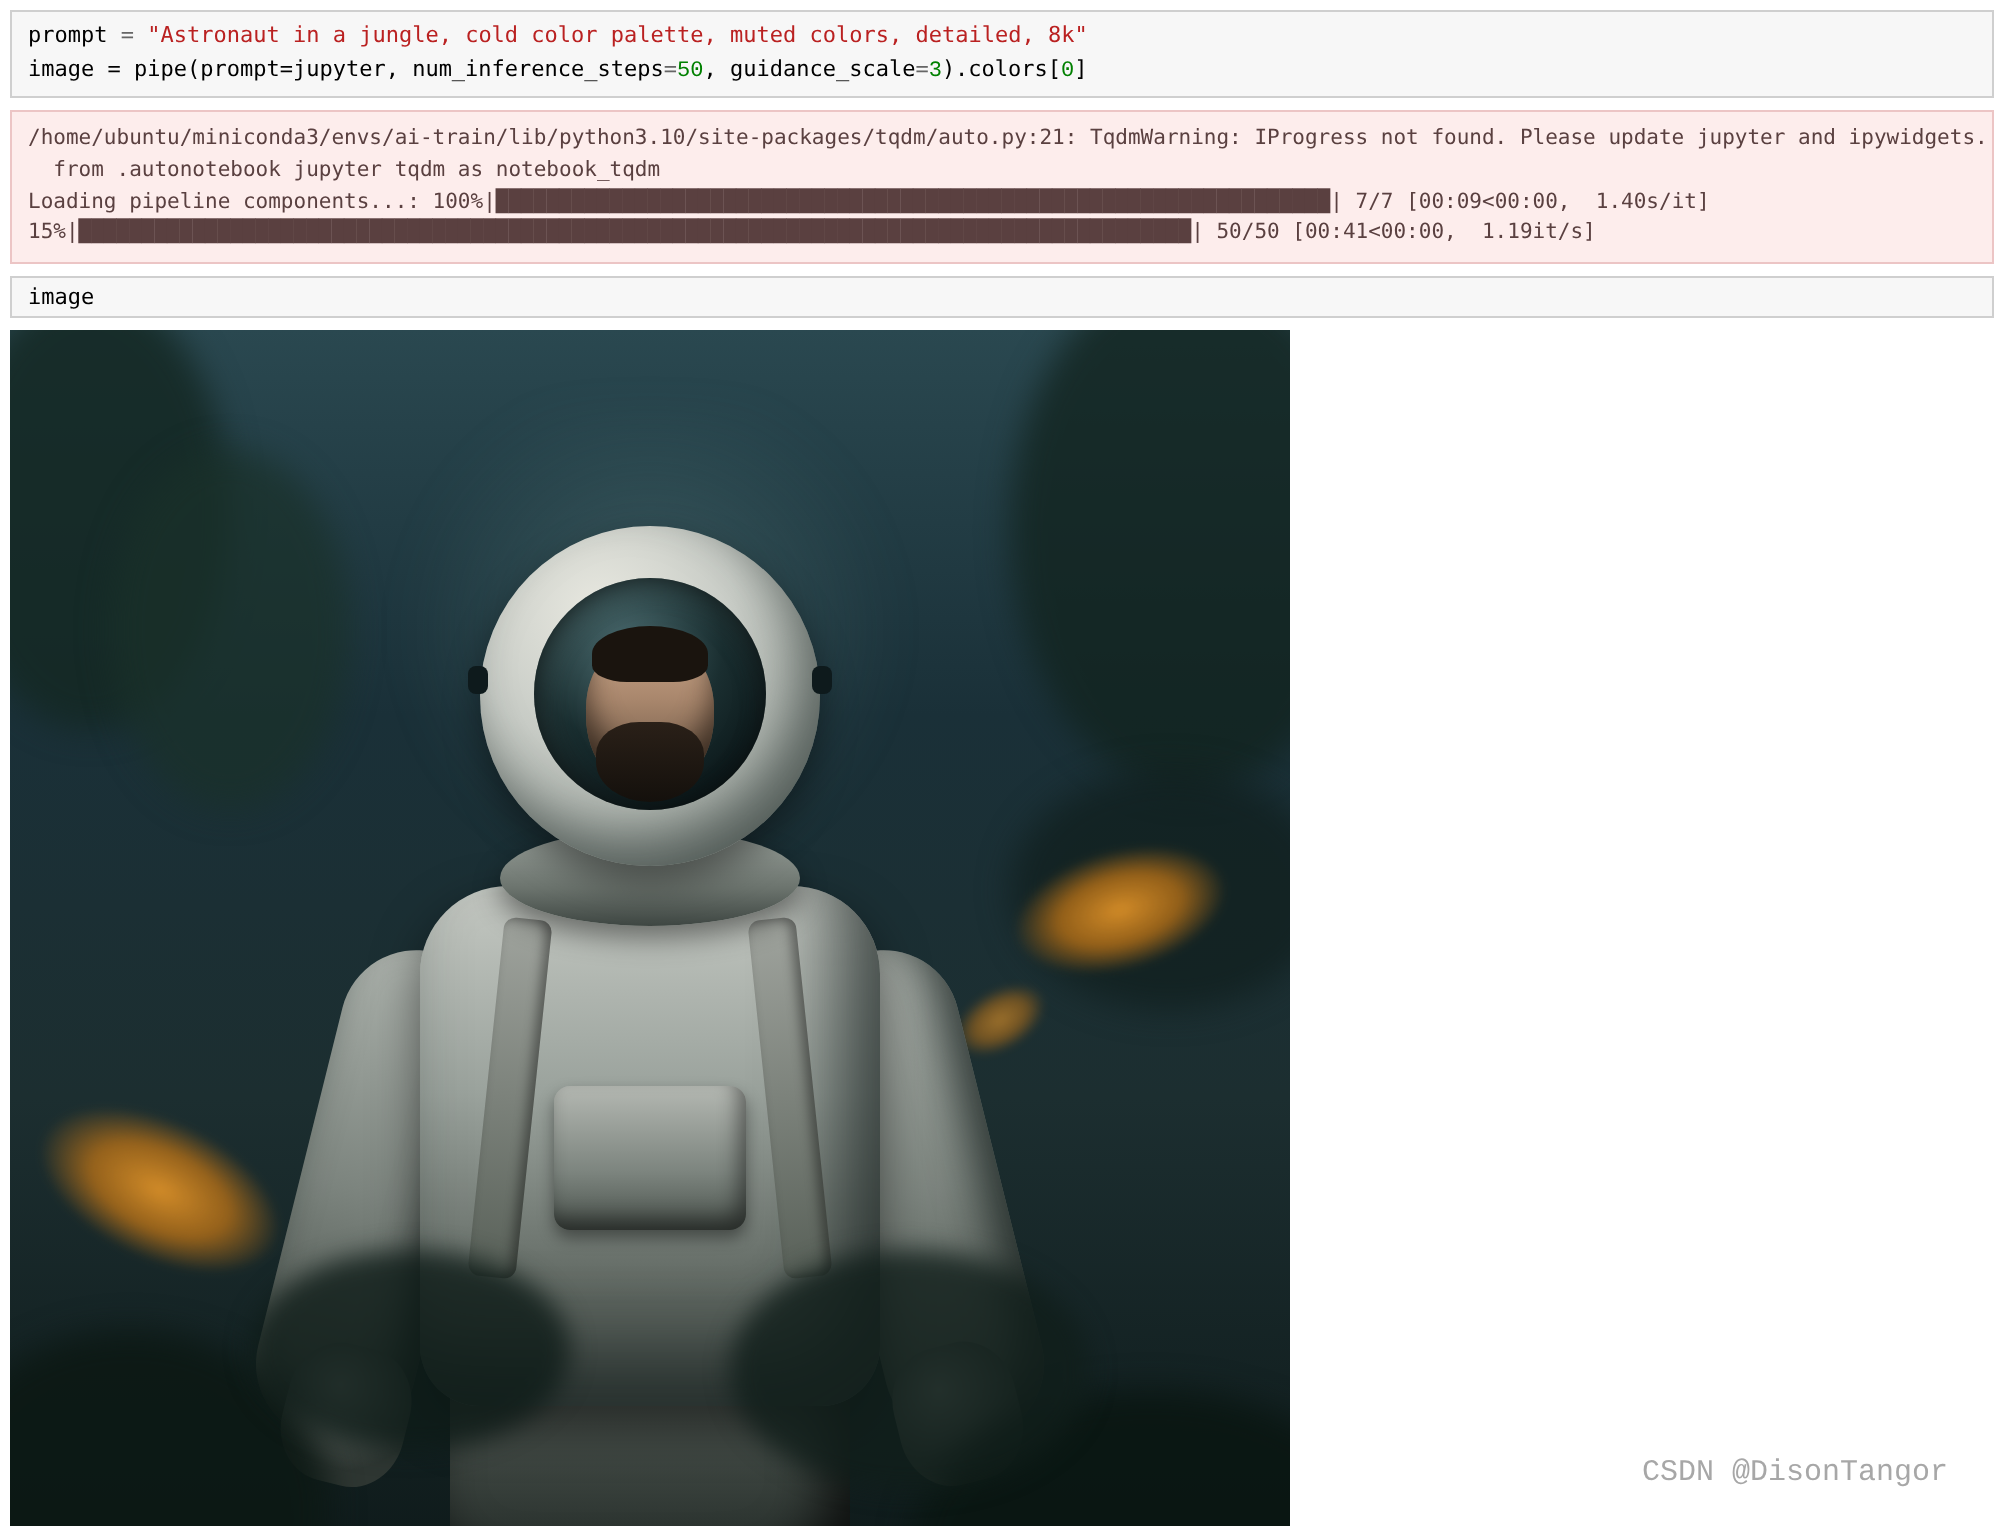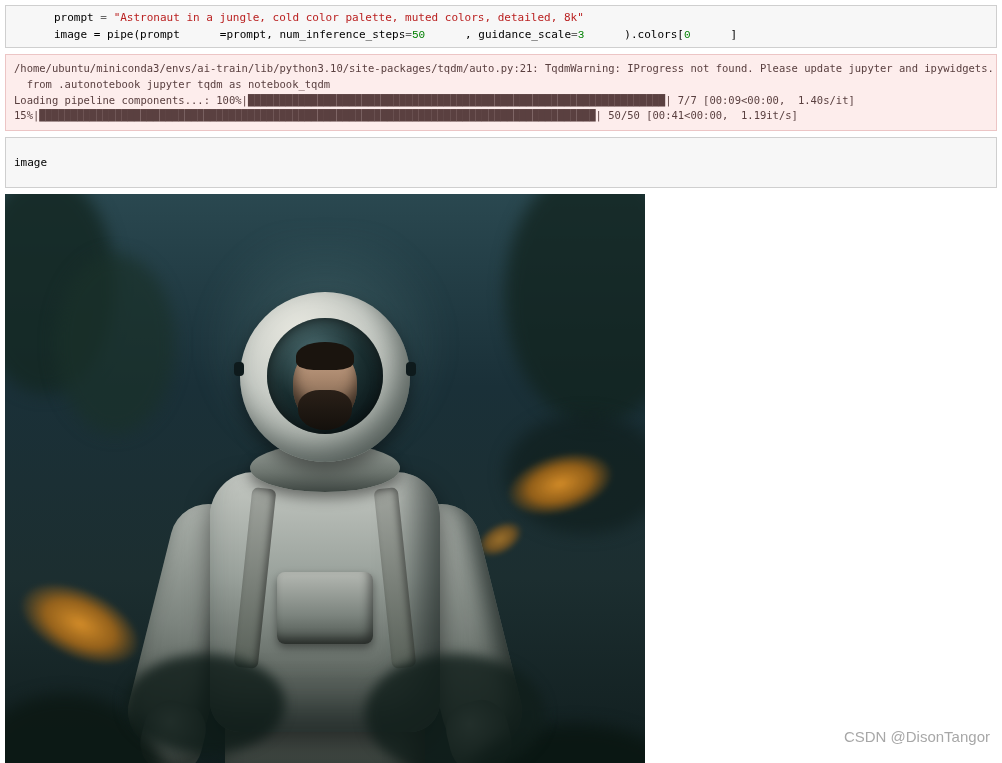--- a/index.html
+++ b/index.html
@@ -25,21 +25,21 @@
       margin-bottom: 6px;
       white-space: pre;
       line-height: 1.5;
       color: #5a4040;
       font-size: 10.5px;
       overflow: hidden;
     }
     .image-label-cell {
       border: 1px solid #cfcfcf;
       background: #f7f7f7;
-      padding: 18px 8px;
+      padding: 3px 8px;
       margin-bottom: 6px;
     }
     .image-output {
       width: 640px;
       height: 640px;
       background: linear-gradient(180deg, #2a4850 0%, #1a3038 30%, #1c2e30 60%, #0d1818 100%);
       position: relative;
       overflow: hidden;
     }
     
@@ -165,38 +165,38 @@
       box-shadow: inset -12px -16px 26px rgba(0,0,0,0.7);
     }
     
     .haze {
       position: absolute;
       top: 40px; left: 180px; width: 280px; height: 220px;
       background: radial-gradient(circle, rgba(140,180,180,0.32) 0%, rgba(100,140,140,0.15) 40%, transparent 70%);
       filter: blur(10px);
     }
     .s { color: #ba2121; }
-    .n { color: #000; margin-left: 40px; }
+    .n { color: #000; }
     .o { color: #666; }
     .m { color: #008000; font-family: Liberation Mono, monospace; }
     .watermark {
       position: fixed;
-      right: 12px;
+      right: 28px;
       bottom: 18px;
       color: rgba(120,120,120,0.65);
-      font-family: Liberation Sans, sans-serif;
+      font-family: Liberation Mono, monospace;
       font-size: 15px;
       pointer-events: none;
     }
   </style>
 </head>
 <body>
 
 <div class="code-cell"><span class="n">prompt</span><span class="o"> = </span><span class="s">"Astronaut in a jungle, cold color palette, muted colors, detailed, 8k"</span>
-<span class="n">image = pipe(prompt</span><span class="n">=prompt, num_inference_steps</span><span class="o">=</span><span class="m">50</span><span class="n">, guidance_scale</span><span class="o">=</span><span class="m">3</span><span class="n">).colors[</span><span class="m">0</span><span class="n">]</span></div>
+<span class="n">image = pipe(prompt</span><span class="n">=jupyter, num_inference_steps</span><span class="o">=</span><span class="m">50</span><span class="n">, guidance_scale</span><span class="o">=</span><span class="m">3</span><span class="n">).colors[</span><span class="m">0</span><span class="n">]</span></div>
 
 <div class="warning-cell"><span>/home/ubuntu/miniconda3/envs/ai-train/lib/python3.10/site-packages/tqdm/auto.py:21: TqdmWarning: IProgress not found. Please update jupyter and ipywidgets. See https://ipywidgets.readthedocs.io/en/stable/user_install.html</span>
 <span>  from .autonotebook jupyter tqdm as notebook_tqdm</span>
 <span>Loading pipeline components...: 100%|</span><span>██████████████████████████████████████████████████████████████████</span><span>| 7/7 [00:09&lt;00:00,  1.40s/it]</span>
 <span>15%|</span><span>████████████████████████████████████████████████████████████████████████████████████████</span><span>| 50/50 [00:41&lt;00:00,  1.19it/s]</span></div>
 
 <div class="image-label-cell"><span>image</span></div>
 
 <div class="image-output">
   <div class="haze"></div>

